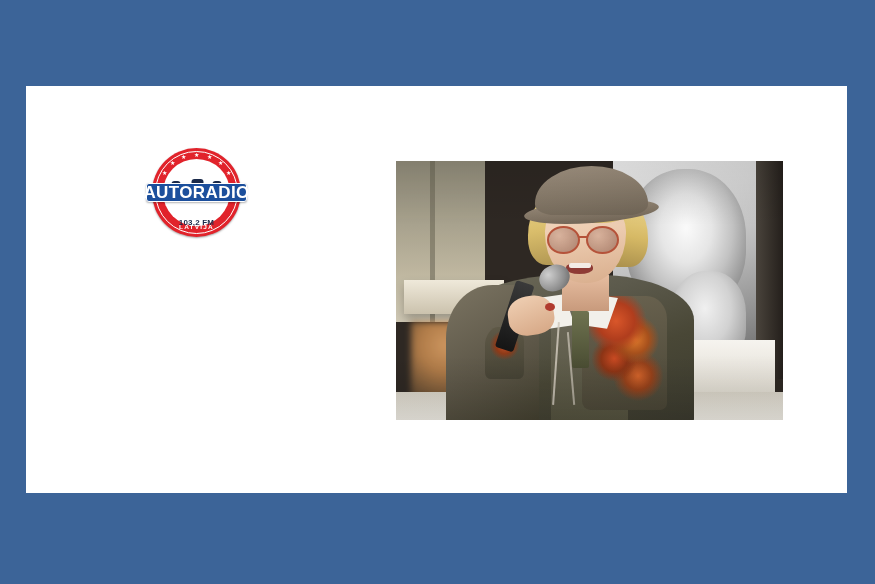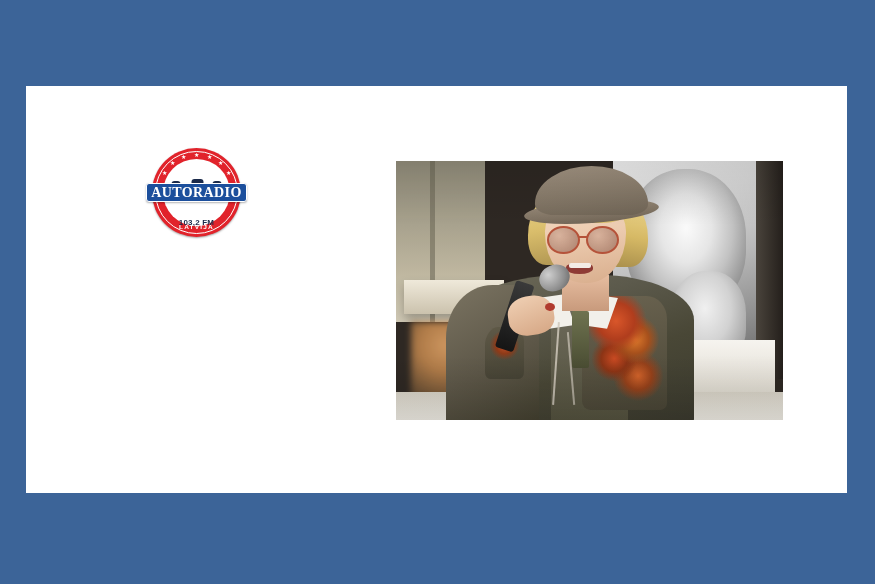--- a/index.html
+++ b/index.html
@@ -109,24 +109,24 @@
     left:-6px; top:35px;
     width:101px; height:19px;
     background:#1c4f9c;
     border:1.5px solid #ffffff;
     border-radius:3px;
     display:flex; align-items:center; justify-content:center;
     box-shadow:0 1px 2px rgba(0,0,0,.3);
   }
   #banner span{
     color:#ffffff;
-    font-size:14px;
+    font-size:17px;
     font-weight:bold;
     letter-spacing:.4px;
-    font-family:Liberation Serif, serif;
+    font-family:Liberation Sans, sans-serif;
   }
   #freq {
     position:absolute;
     left:0; right:0; top:59px;
     text-align:center;
     font-size:8px;
     font-weight:bold;
     color:#1b2a4a;
     letter-spacing:.2px;
   }

